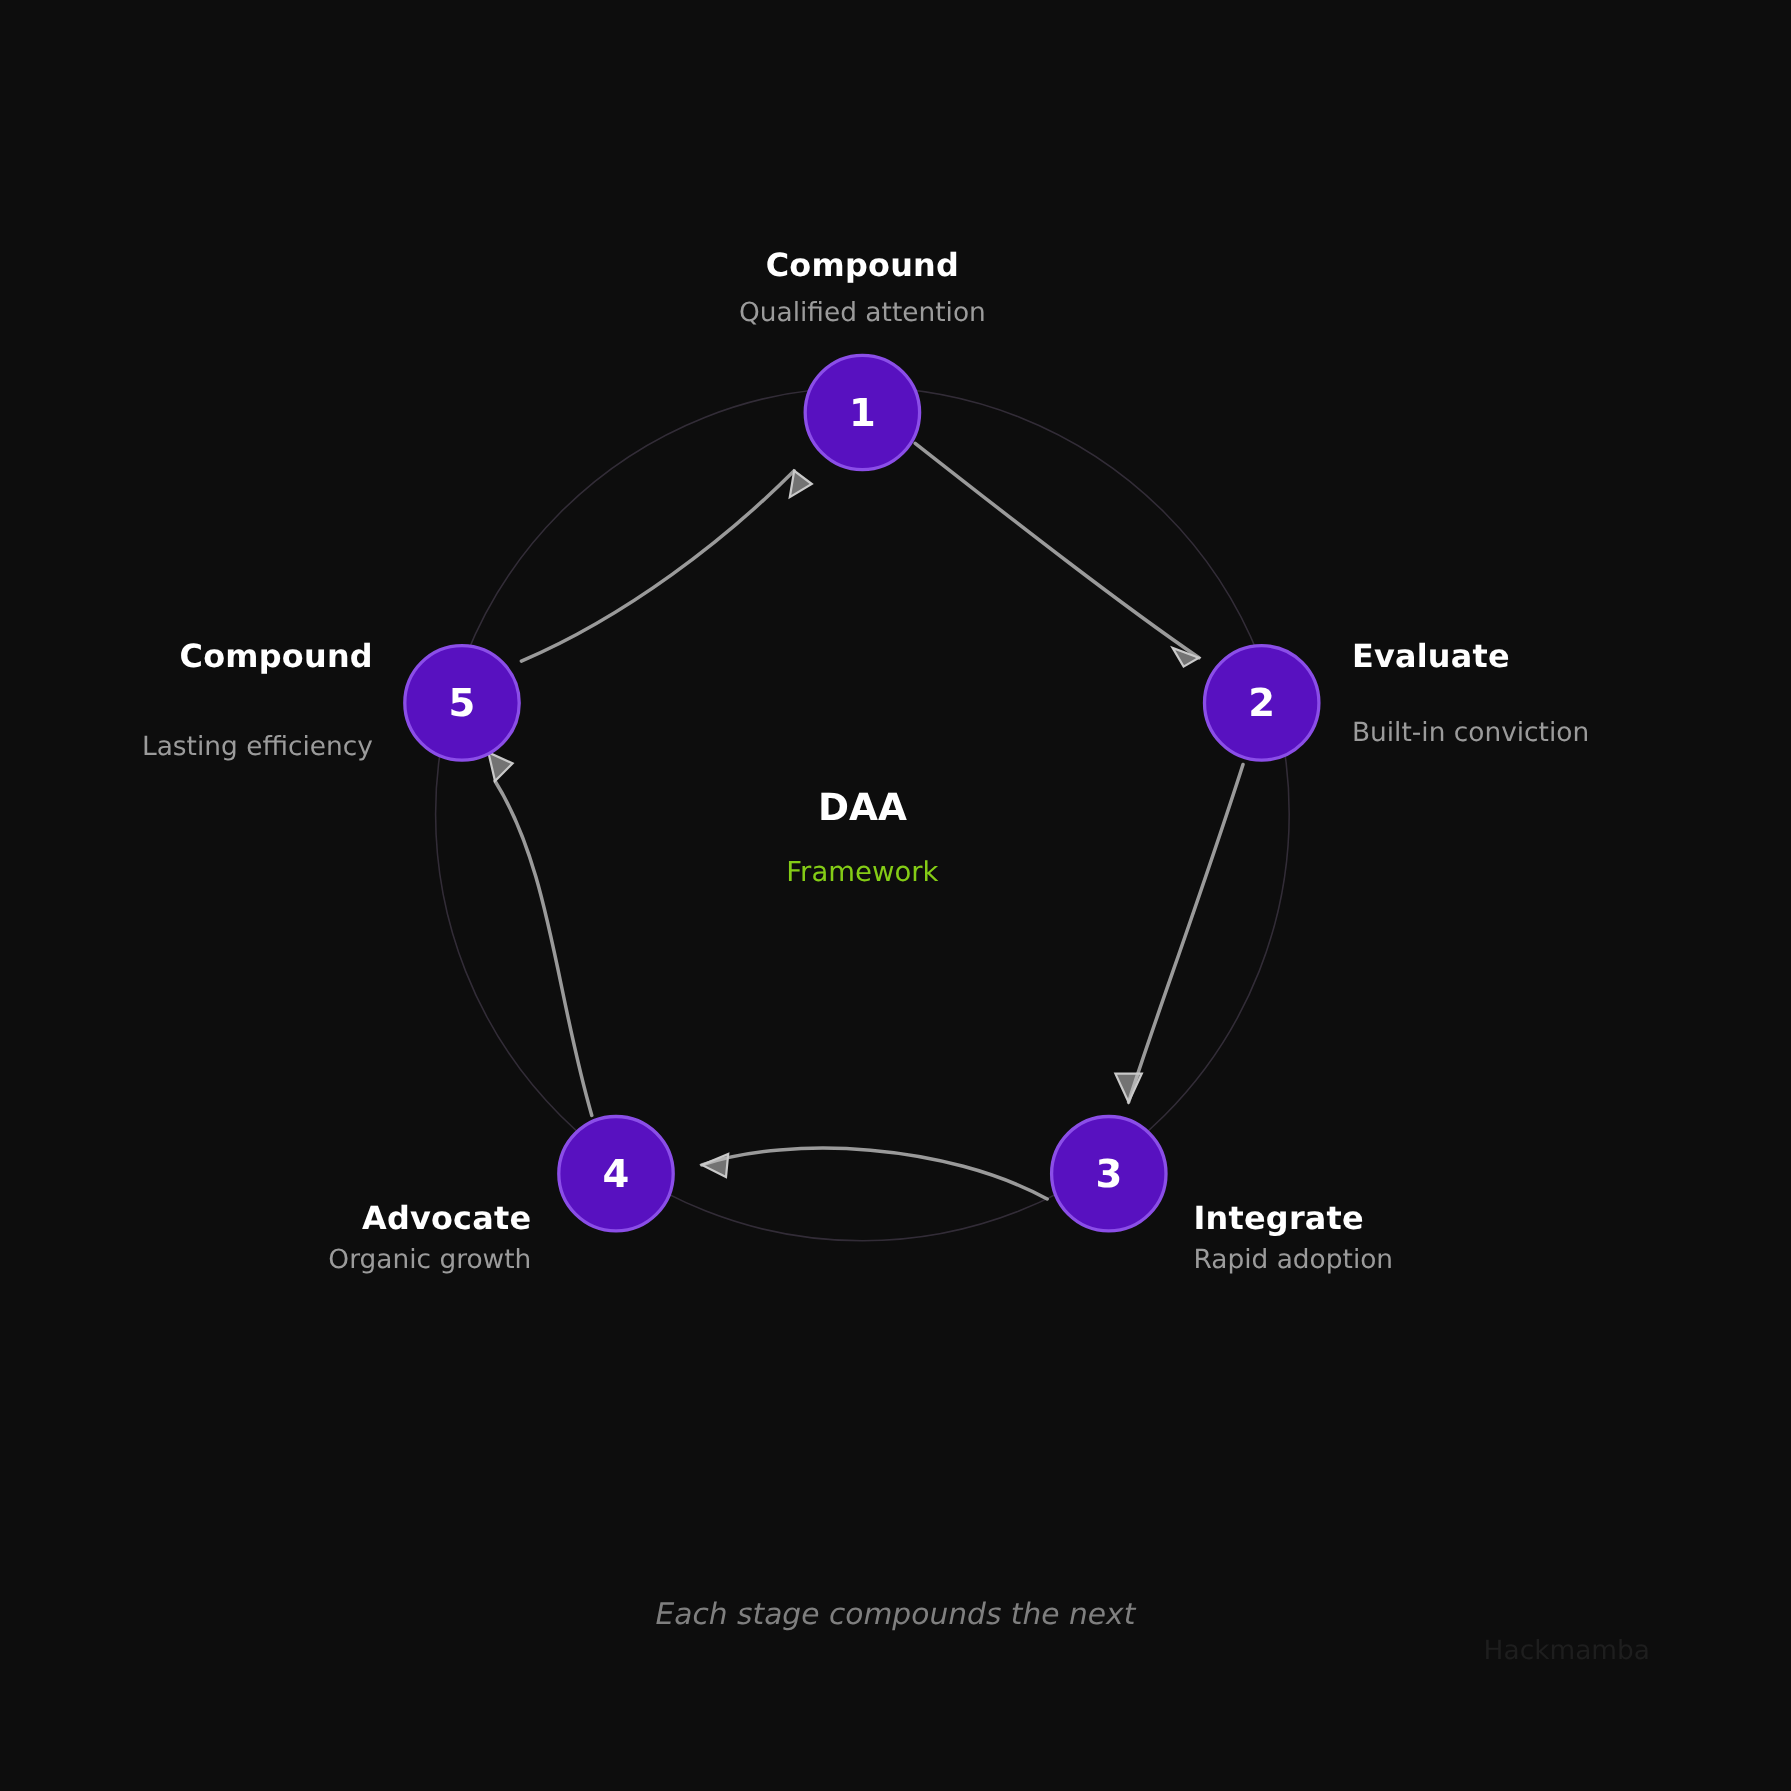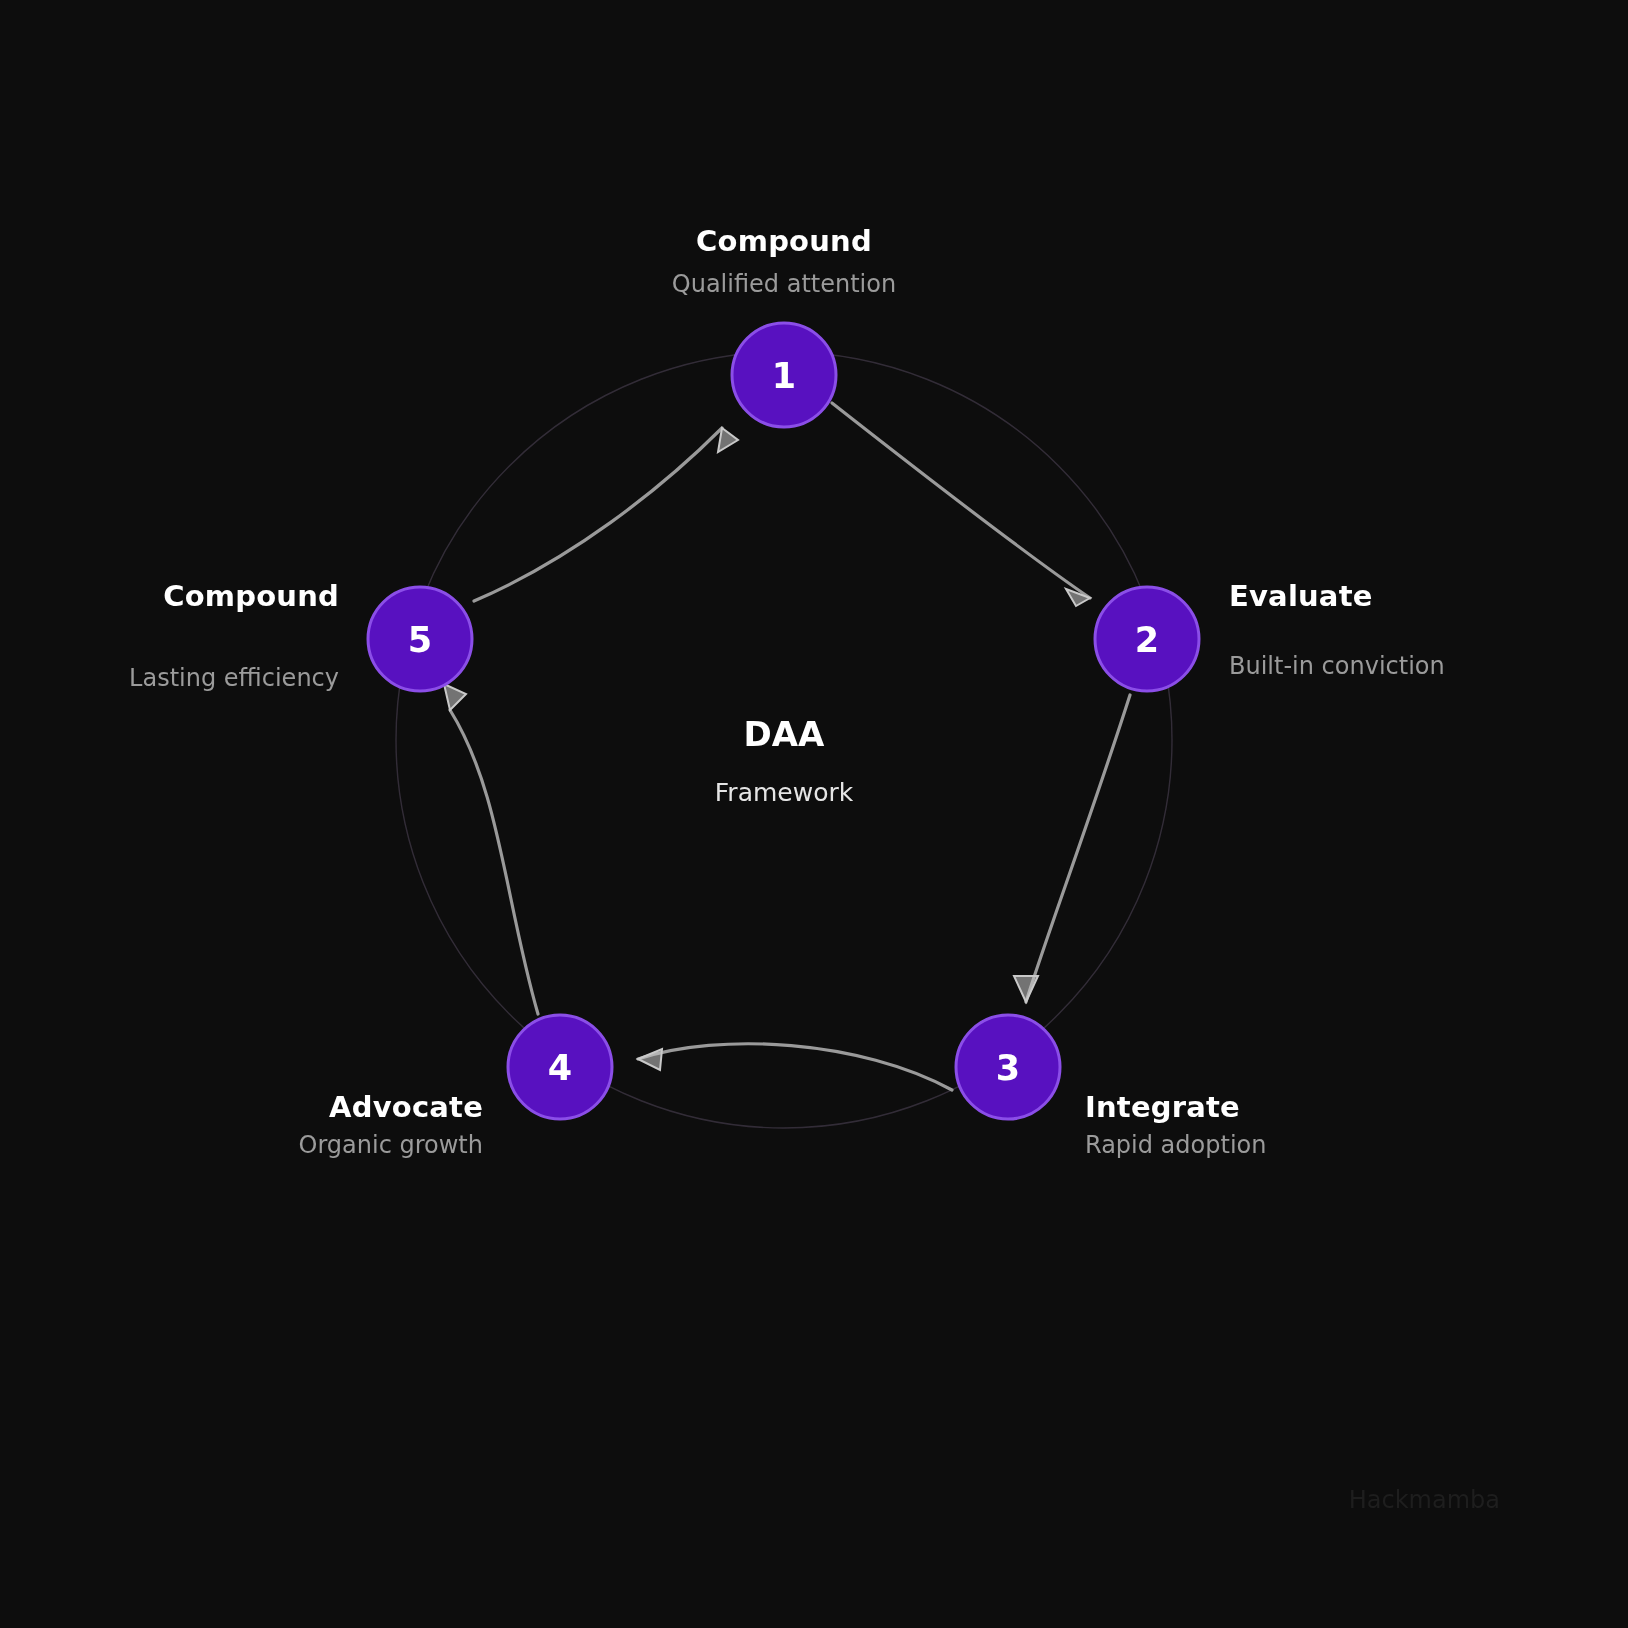--- a/index.html
+++ b/index.html
@@ -77,21 +77,21 @@
   }
   .center-title {
     position: absolute;
     color: #ffffff;
     font-size: 34px;
     font-weight: bold;
     white-space: nowrap;
   }
   .center-sub {
     position: absolute;
-    color: #e5e5e5;
+    color: #84cc16;
     font-size: 25px;
     font-weight: normal;
     white-space: nowrap;
     text-align: center;
   }
   .footer-note {
     position: absolute;
     color: #7f7f7f;
     font-size: 27px;
     font-style: italic;
@@ -165,16 +165,17 @@
       <div class="label" style="left: 1229px; top: 579px;">Evaluate</div>
       <div class="sublabel" style="left: 1229px; top: 652px;">Built-in conviction</div>
       <div class="label" style="left: 1085px; top: 1090px;">Integrate</div>
       <div class="sublabel" style="left: 1085px; top: 1131px;">Rapid adoption</div>
       <div class="label t-right" style="left: 483px; top: 1090px;">Advocate</div>
       <div class="sublabel t-right" style="left: 483px; top: 1131px;">Organic growth</div>
       <div class="label t-right" style="left: 339px; top: 579px;">Compound</div>
       <div class="sublabel t-right" style="left: 339px; top: 652px; margin-top: 12px;">Lasting efficiency</div>
     </div>
 
+  <div class="footer-note" style="top:1452px;">Each stage compounds the next</div>
 
   <div class="watermark t-right" style="left:1500px; top:1486px;">Hackmamba</div>
 
 </div>
 
 </body></html>

